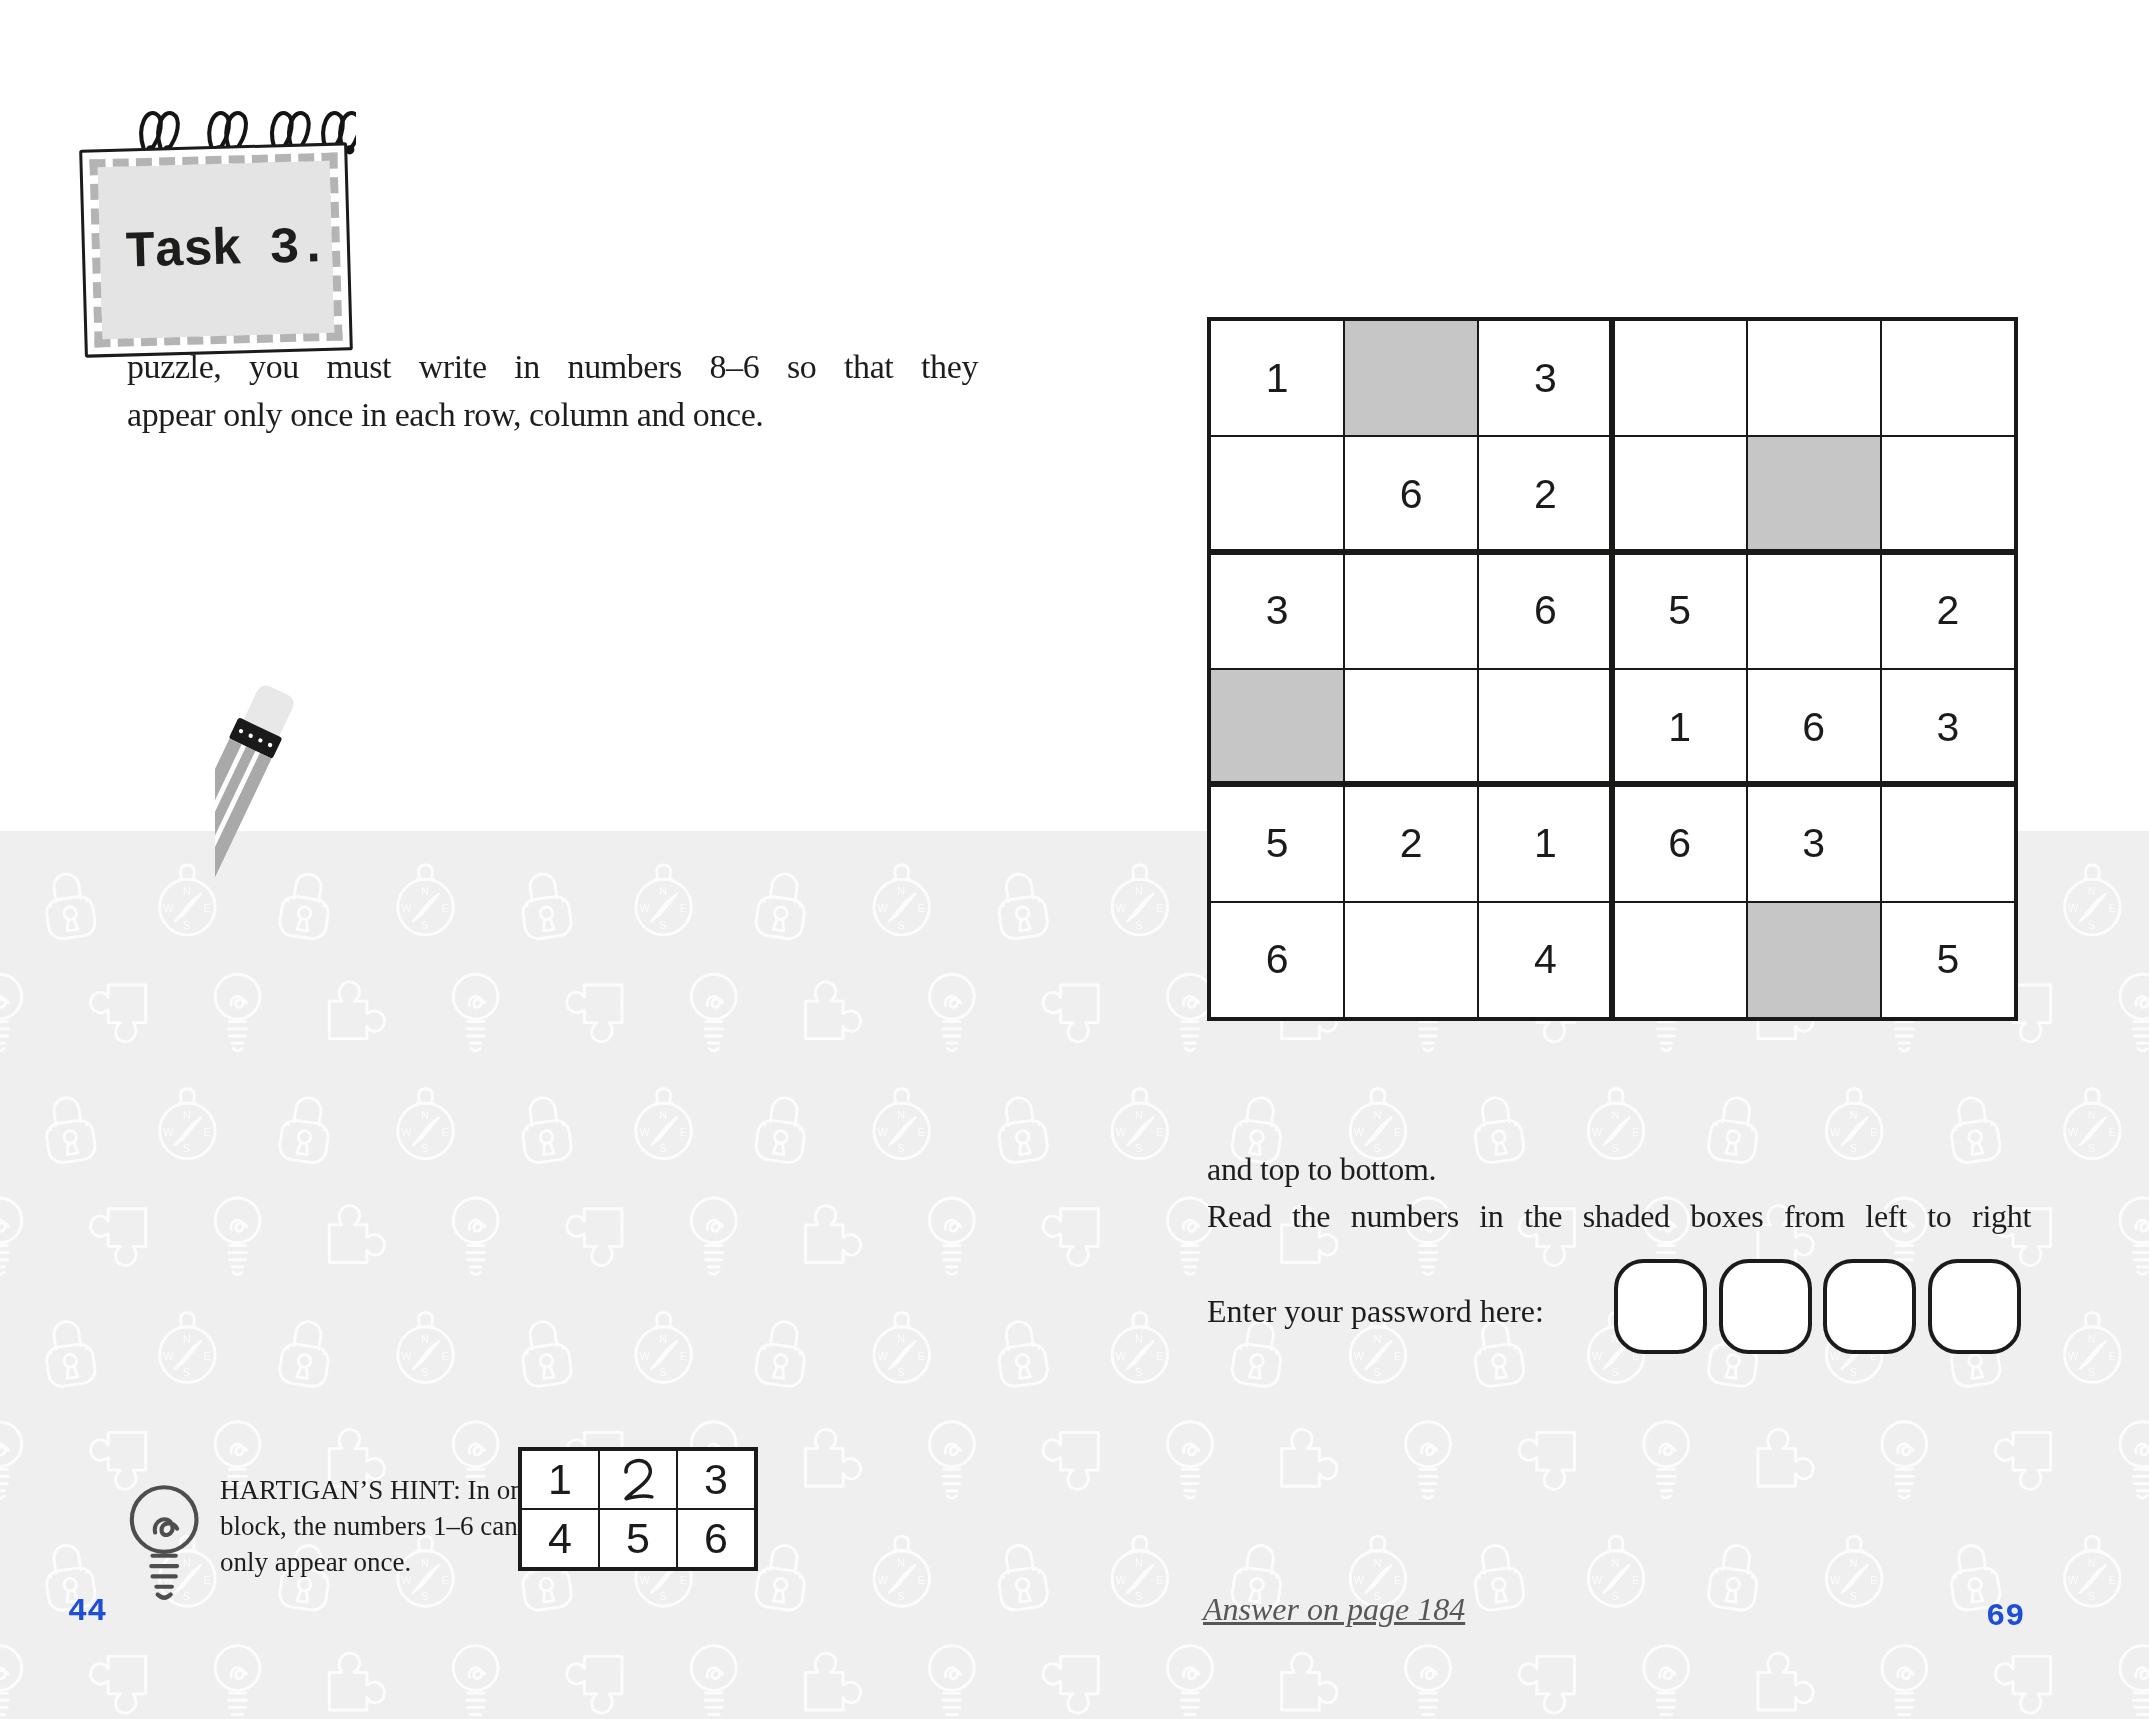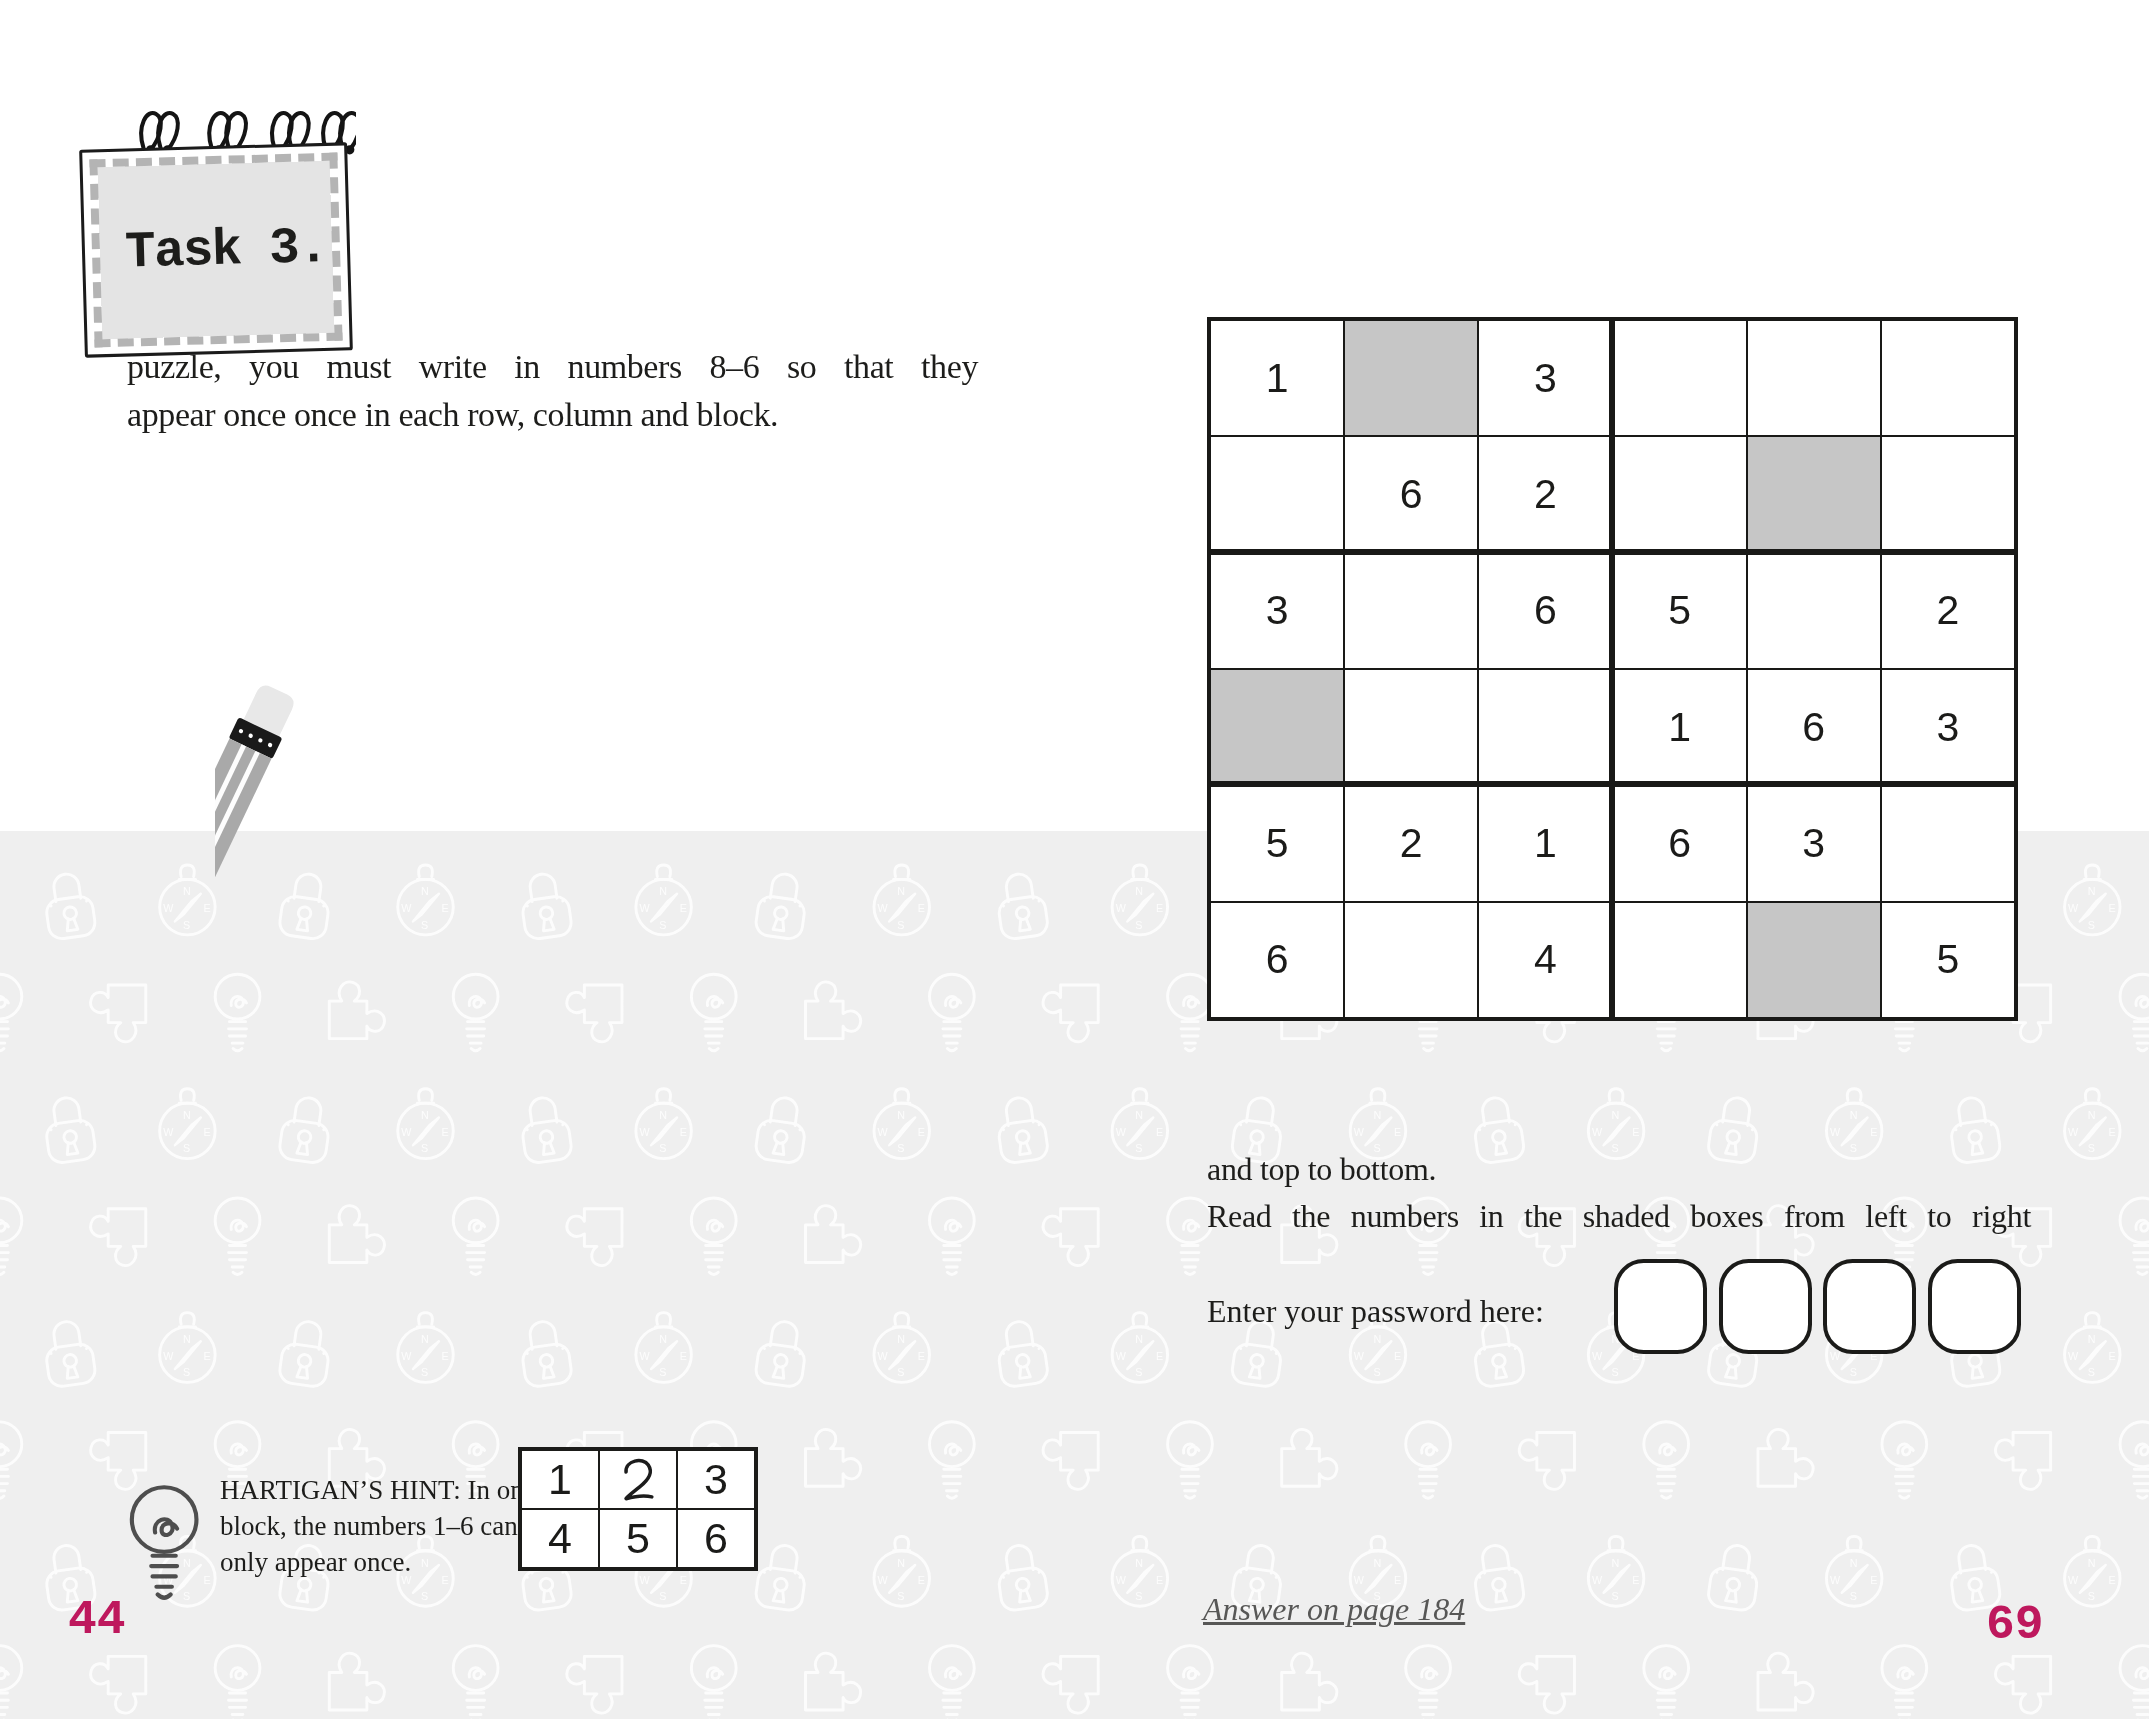--- a/index.html
+++ b/index.html
@@ -50,21 +50,21 @@
 
   
   #hint-icon{position:absolute;left:124px;top:1478px;}
   #hint-text{position:absolute;left:220px;top:1472px;width:322px;font-size:27px;line-height:36px;}
   #mini-grid{position:absolute;left:518px;top:1447px;display:grid;grid-template-columns:repeat(3,78px);
           grid-template-rows:repeat(2,59px);border:3.1px solid #1b1b19;background:#1b1b19;}
   #mini-grid .mcell{border:1.3px solid #1b1b19;background:#fff;display:flex;align-items:center;
           justify-content:center;font-family:"Liberation Sans",sans-serif;font-size:43px;color:#1b1b19;}
 
   
-  .pageno{position:absolute;font-family:"Liberation Mono",monospace;font-weight:700;font-size:48px;color:#be185d;}
+  .pageno{position:absolute;font-family:"Liberation Mono",monospace;font-weight:700;font-size:32px;color:#1d4ed8;}
   #pageno-left{left:68px;top:1593px;}
   #pageno-right{left:1986px;top:1598px;}
 
   
   #pencil{position:absolute;left:215px;top:665px;}
 
   svg text{font-family:"Liberation Sans",sans-serif;}
 </style>
 </head>
 <body>
@@ -285,21 +285,21 @@
     </svg>
     <div class="paper">
       <div class="paper-inner">
         <span id="task-title">Task 3.</span>
       </div>
     </div>
   </div>
 
   <div id="intro">
       <div class="tline just">puzzle, you must write in numbers 8–6 so that they</div>
-      <div class="tline">appear once once in each row, column and block.</div>
+      <div class="tline">appear only once in each row, column and once.</div>
     </div>
 
   <svg id="pencil" width="484" height="824" viewBox="0 0 540 920">
     <g transform="translate(42,27) rotate(25.5 28 0)">
       <path d="M8,14 Q8,1 20,1 L40,1 Q52,1 52,14 L52,50 L8,50 Z" fill="#e8e8e8"></path>
       <rect x="2" y="47" width="54" height="26" rx="3" fill="#1a1a1a"></rect>
       <circle cx="11" cy="60" r="2.4" fill="#fff"></circle>
         <circle cx="23" cy="60" r="2.4" fill="#fff"></circle>
       <circle cx="35" cy="60" r="2.4" fill="#fff"></circle>
         <circle cx="47" cy="60" r="2.4" fill="#fff"></circle>

